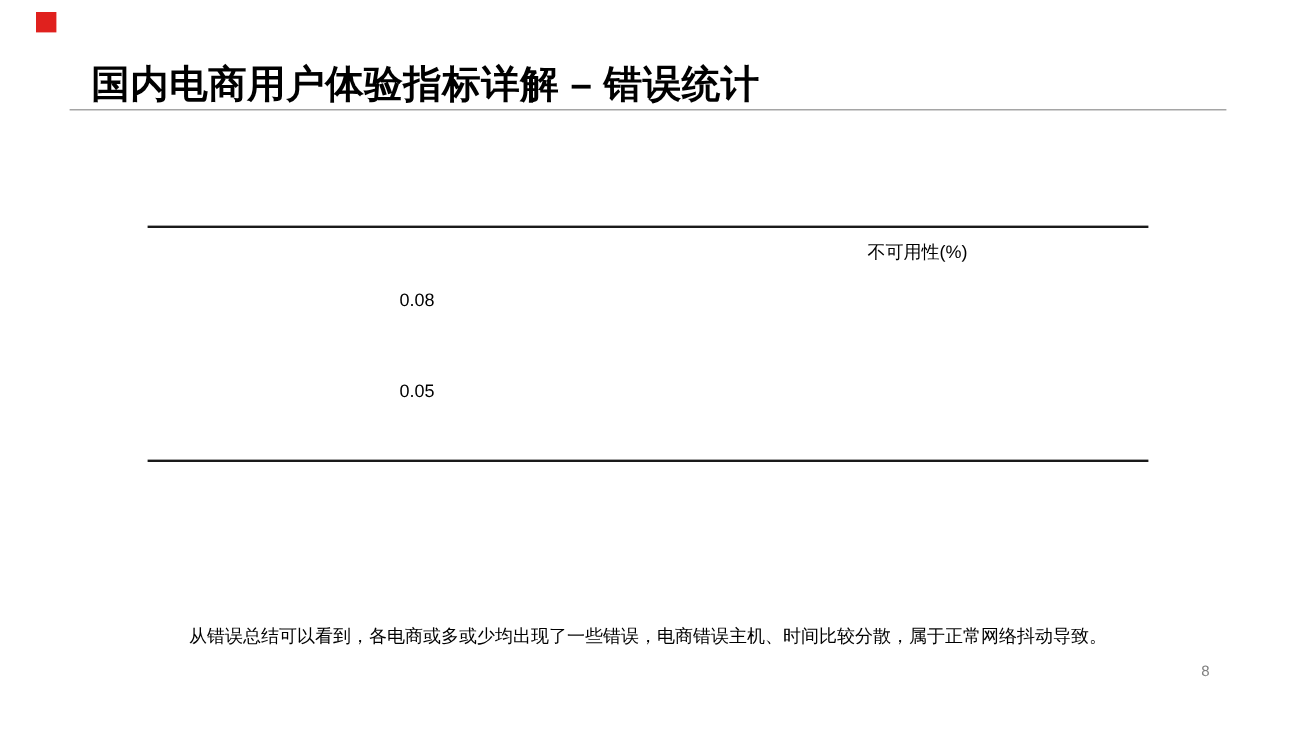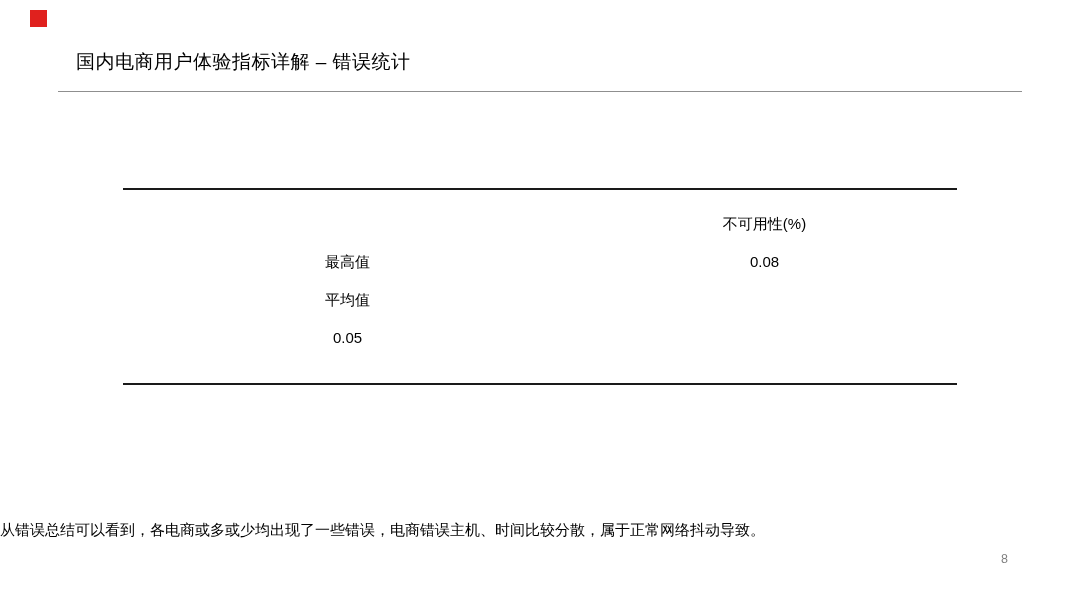--- a/index.html
+++ b/index.html
@@ -20,22 +20,22 @@
     left: 30px;
     top: 10px;
     width: 17px;
     height: 17px;
     background: #e0211e;
   }
   .slide-title {
     position: absolute;
     left: 76px;
     top: 49px;
-    font-size: 19px;
-    font-weight: 400;
+    font-size: 32px;
+    font-weight: 700;
     letter-spacing: 0.5px;
     white-space: nowrap;
     color: #000000;
   }
   .title-rule {
     position: absolute;
     left: 58px;
     top: 91px;
     width: 964px;
     height: 1px;
@@ -51,34 +51,35 @@
     display: grid;
     grid-template-rows: 41px 38px 38px 38px 38px;
   }
   .t-row {
     display: flex;
     width: 100%;
   }
   .t-cell {
     width: 50%;
     display: flex;
-    align-items: flex-end;
+    align-items: center;
     justify-content: center;
     font-size: 15px;
     line-height: 1;
   }
   .t-cell span {
     transform: translateX(16px);
     white-space: nowrap;
   }
   .footer-note {
     position: absolute;
     left: 0;
     top: 521px;
     width: 100%;
+    text-align: center;
     font-size: 15px;
     color: #000000;
   }
   .page-number {
     position: absolute;
     left: 1001px;
     top: 552px;
     font-size: 12.5px;
     color: #808080;
   }
@@ -95,32 +96,26 @@
 <div class="stats-table">
   <div class="t-row">
     <div class="t-cell"></div>
     <div class="t-cell">
       <span>不可用性(%)</span>
     </div>
   </div>
 
     <div class="t-row">
       <div class="t-cell">
-        <span class="rlabel">最高值</span>
-      </div>
-      <div class="t-cell">
         <span class="rvalue">0.08</span>
       </div>
     </div>
 
 
     <div class="t-row">
-      <div class="t-cell">
-        <span class="rlabel">平均值</span>
-      </div>
     </div>
 
     <div class="t-row">
       <div class="t-cell">
         <span class="rvalue">0.05</span>
       </div>
     </div>
   </div>
 
 <div class="footer-note">从错误总结可以看到，各电商或多或少均出现了一些错误，电商错误主机、时间比较分散，属于正常网络抖动导致。</div>

